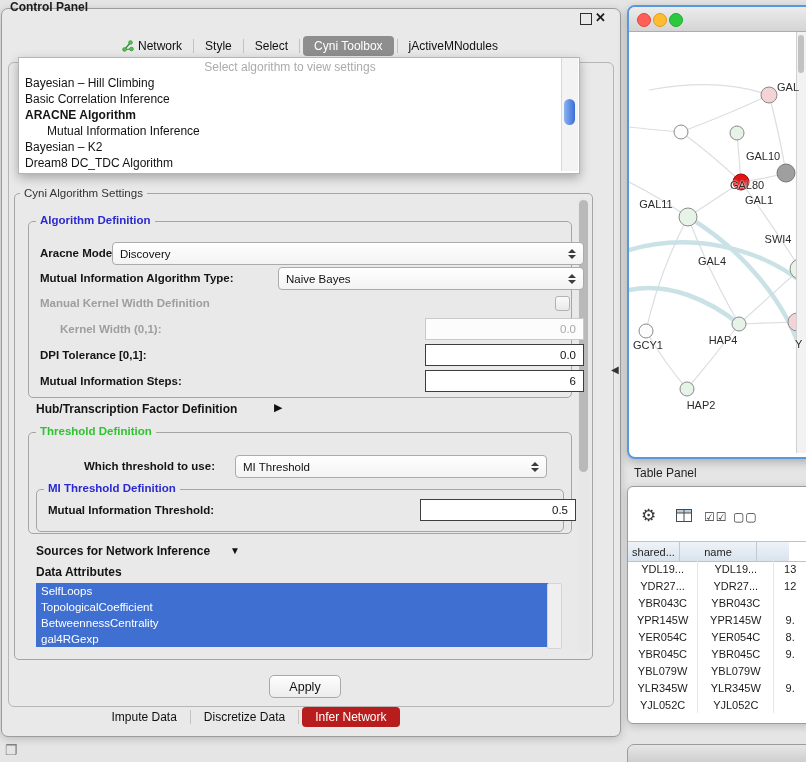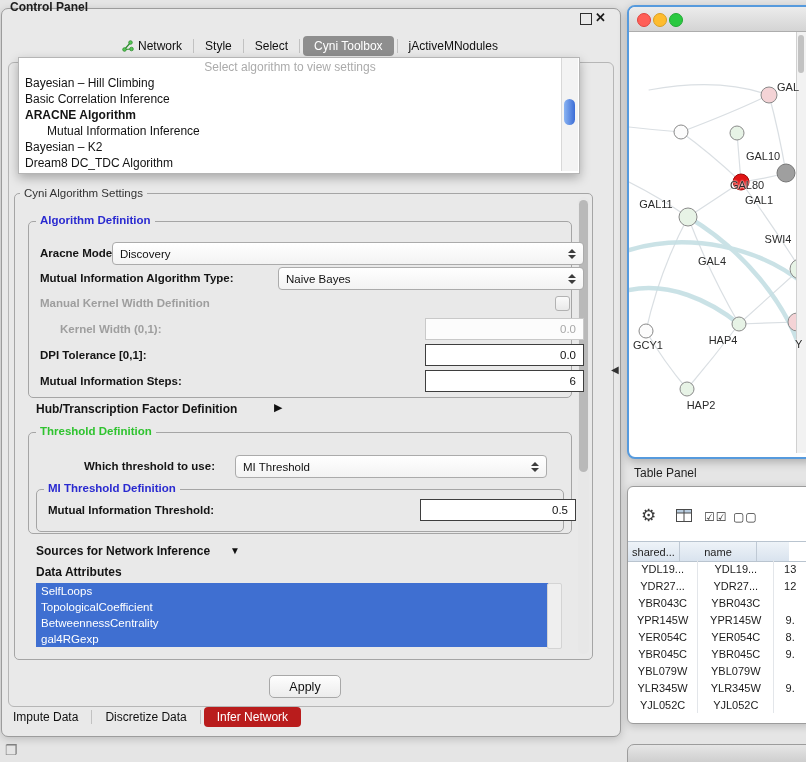--- a/index.html
+++ b/index.html
@@ -127,21 +127,21 @@
 <div class="lbl" style="left:36px;top:565px;font-size:12px;">Data Attributes</div>
 
 <div class="sel-item" style="top:583px;">SelfLoops</div>
 <div class="sel-item" style="top:599px;">TopologicalCoefficient</div>
 <div class="sel-item" style="top:615px;">BetweennessCentrality</div>
 <div class="sel-item" style="top:631px;">gal4RGexp</div>
 <div class="abs" style="left:547px;top:583px;width:13px;height:64px;background:#efefef;border:1px solid #d4d4d4;border-radius:2px;"></div>
 
 <div class="abs" style="left:269px;top:675px;width:70px;height:21px;background:linear-gradient(#fefefe,#ececec);border:1px solid #a8a8a8;border-radius:5px;display:flex;align-items:center;justify-content:center;font-size:12.5px;color:#111;">Apply</div>
 
-<div class="abs" style="left:0;top:707px;width:498px;display:flex;align-items:center;">
+<div class="abs" style="left:0;top:707px;width:498px;display:flex;justify-content:center;align-items:center;">
   <div class="btab">Impute Data</div>
   <div class="tabdiv"></div>
   <div class="btab">Discretize Data</div>
   <div class="tabdiv"></div>
   <div class="btab" style="background:#b91c1c;color:#fff;border-radius:4px;margin-left:3px;">Infer Network</div>
 </div>
 
 <div class="abs" style="left:18px;top:57px;width:560px;height:115px;background:#fff;border:1px solid #b5b5b5;box-shadow:0 4px 10px rgba(0,0,0,.28);z-index:30;"></div>
 <div class="abs" style="left:18px;top:60px;width:544px;text-align:center;font-size:12px;color:#ababab;z-index:31;">Select algorithm to view settings</div>
 <div class="popup-item" style="top:75px;">Bayesian – Hill Climbing</div>

